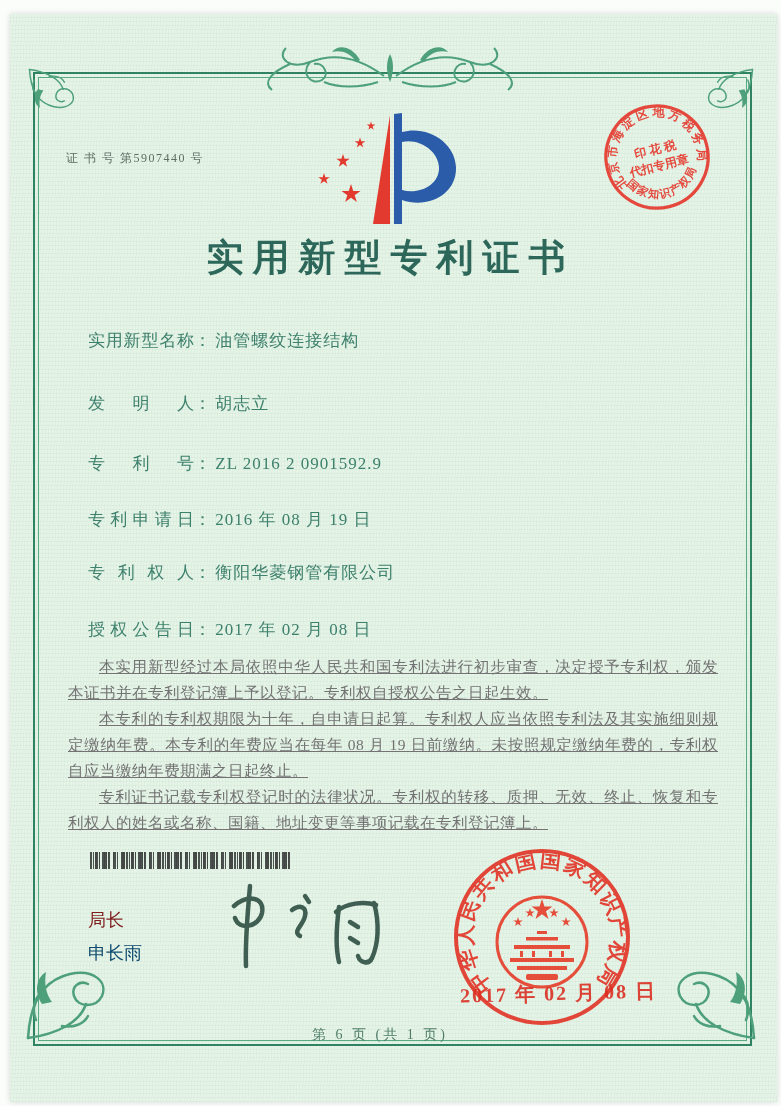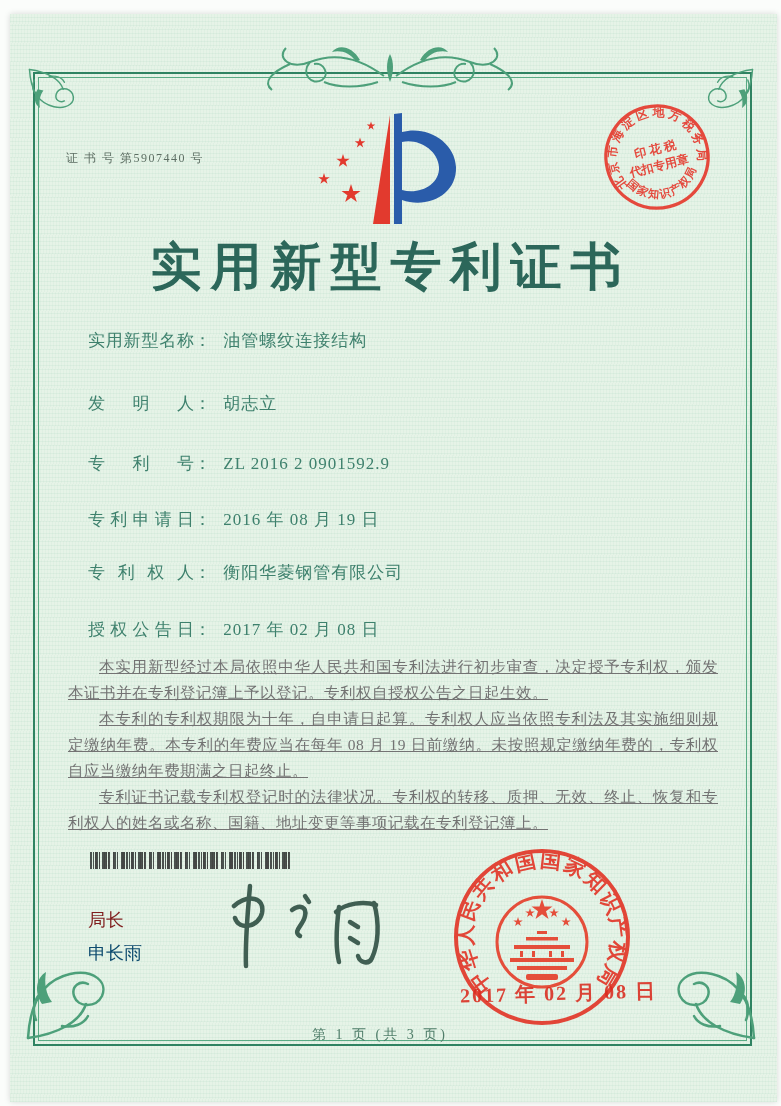--- a/index.html
+++ b/index.html
@@ -10,26 +10,26 @@
          background-image:
            repeating-linear-gradient(0deg, rgba(125,193,162,.10) 0 1px, transparent 1px 4px),
            repeating-linear-gradient(93deg, rgba(125,193,162,.07) 0 1px, transparent 1px 3px);
          box-shadow:0 0 6px rgba(0,0,0,.15);}
   .frame-outer{position:absolute;left:33px;top:72px;width:715px;height:970px;
                border:2.5px solid #2f8362;}
   .frame-inner{position:absolute;left:3px;top:3px;right:3px;bottom:3px;
                border:1px solid #5aab85;}
   .abs{position:absolute;}
   .cert-no{left:66px;top:112px;font-size:12px;letter-spacing:1.5px;color:#5d6e63;margin-top:38px;}
-  .title{left:0;top:233px;width:781px;text-align:center;font-size:51px;font-weight:600;
+  .title{left:0;top:233px;width:781px;text-align:center;font-size:37px;font-weight:600;
          letter-spacing:9px;color:#2c675a;}
   .field-row{position:absolute;left:88px;font-size:17px;color:#3e816d;line-height:24px;white-space:nowrap;}
   .flabel{display:inline-block;width:106px;text-align:justify;text-align-last:justify;vertical-align:top;}
   .fcolon{display:inline-block;vertical-align:top;}
-  .fvalue{display:inline-block;margin-left:8px;vertical-align:top;letter-spacing:1px;white-space:normal;}
+  .fvalue{display:inline-block;vertical-align:top;letter-spacing:1px;white-space:normal;}
   .paras{left:68px;top:654px;width:650px;font-size:15.5px;line-height:26px;color:#737373;
          text-align:justify;text-decoration:underline;}
   .paras p{margin:0;text-indent:2em;letter-spacing:.5px;}
   .barcode{left:90px;top:852px;width:202px;height:17px;opacity:.82;
     background:
       repeating-linear-gradient(90deg,#2a2f2e 0 2px,transparent 2px 3px,#2a2f2e 3px 4px,transparent 4px 7px,#2a2f2e 7px 8px,transparent 8px 12px),
       repeating-linear-gradient(90deg,#222 0 1px,transparent 1px 5px,#222 5px 8px,transparent 8px 9px);}
   .sig-title{left:88px;top:908px;font-size:18px;color:#7f1d1d;font-family:"Liberation Sans","DejaVu Sans",sans-serif;}
   .sig-name{left:88px;top:941px;font-size:18px;color:#0c4a6e;font-family:"Liberation Sans","DejaVu Sans",sans-serif;}
   .seal-date{left:460px;top:980px;font-size:20px;font-weight:600;color:rgba(217,42,30,.88);
@@ -206,13 +206,13 @@
     <rect x="102" y="109" width="3" height="6"></rect>
     <rect x="114" y="109" width="3" height="6"></rect>
     <rect x="63" y="116" width="64" height="4"></rect>
     <rect x="70" y="124" width="50" height="4"></rect>
     <rect x="79" y="132" width="32" height="6" rx="2"></rect>
   </g>
 </svg>
 
 <div class="abs seal-date">2017 年 02 月 08 日</div>
 
-<div class="abs footer">第 1 页 (共 3 页)</div>
+<div class="abs footer">第 6 页 (共 1 页)</div>
 
 </body></html>

